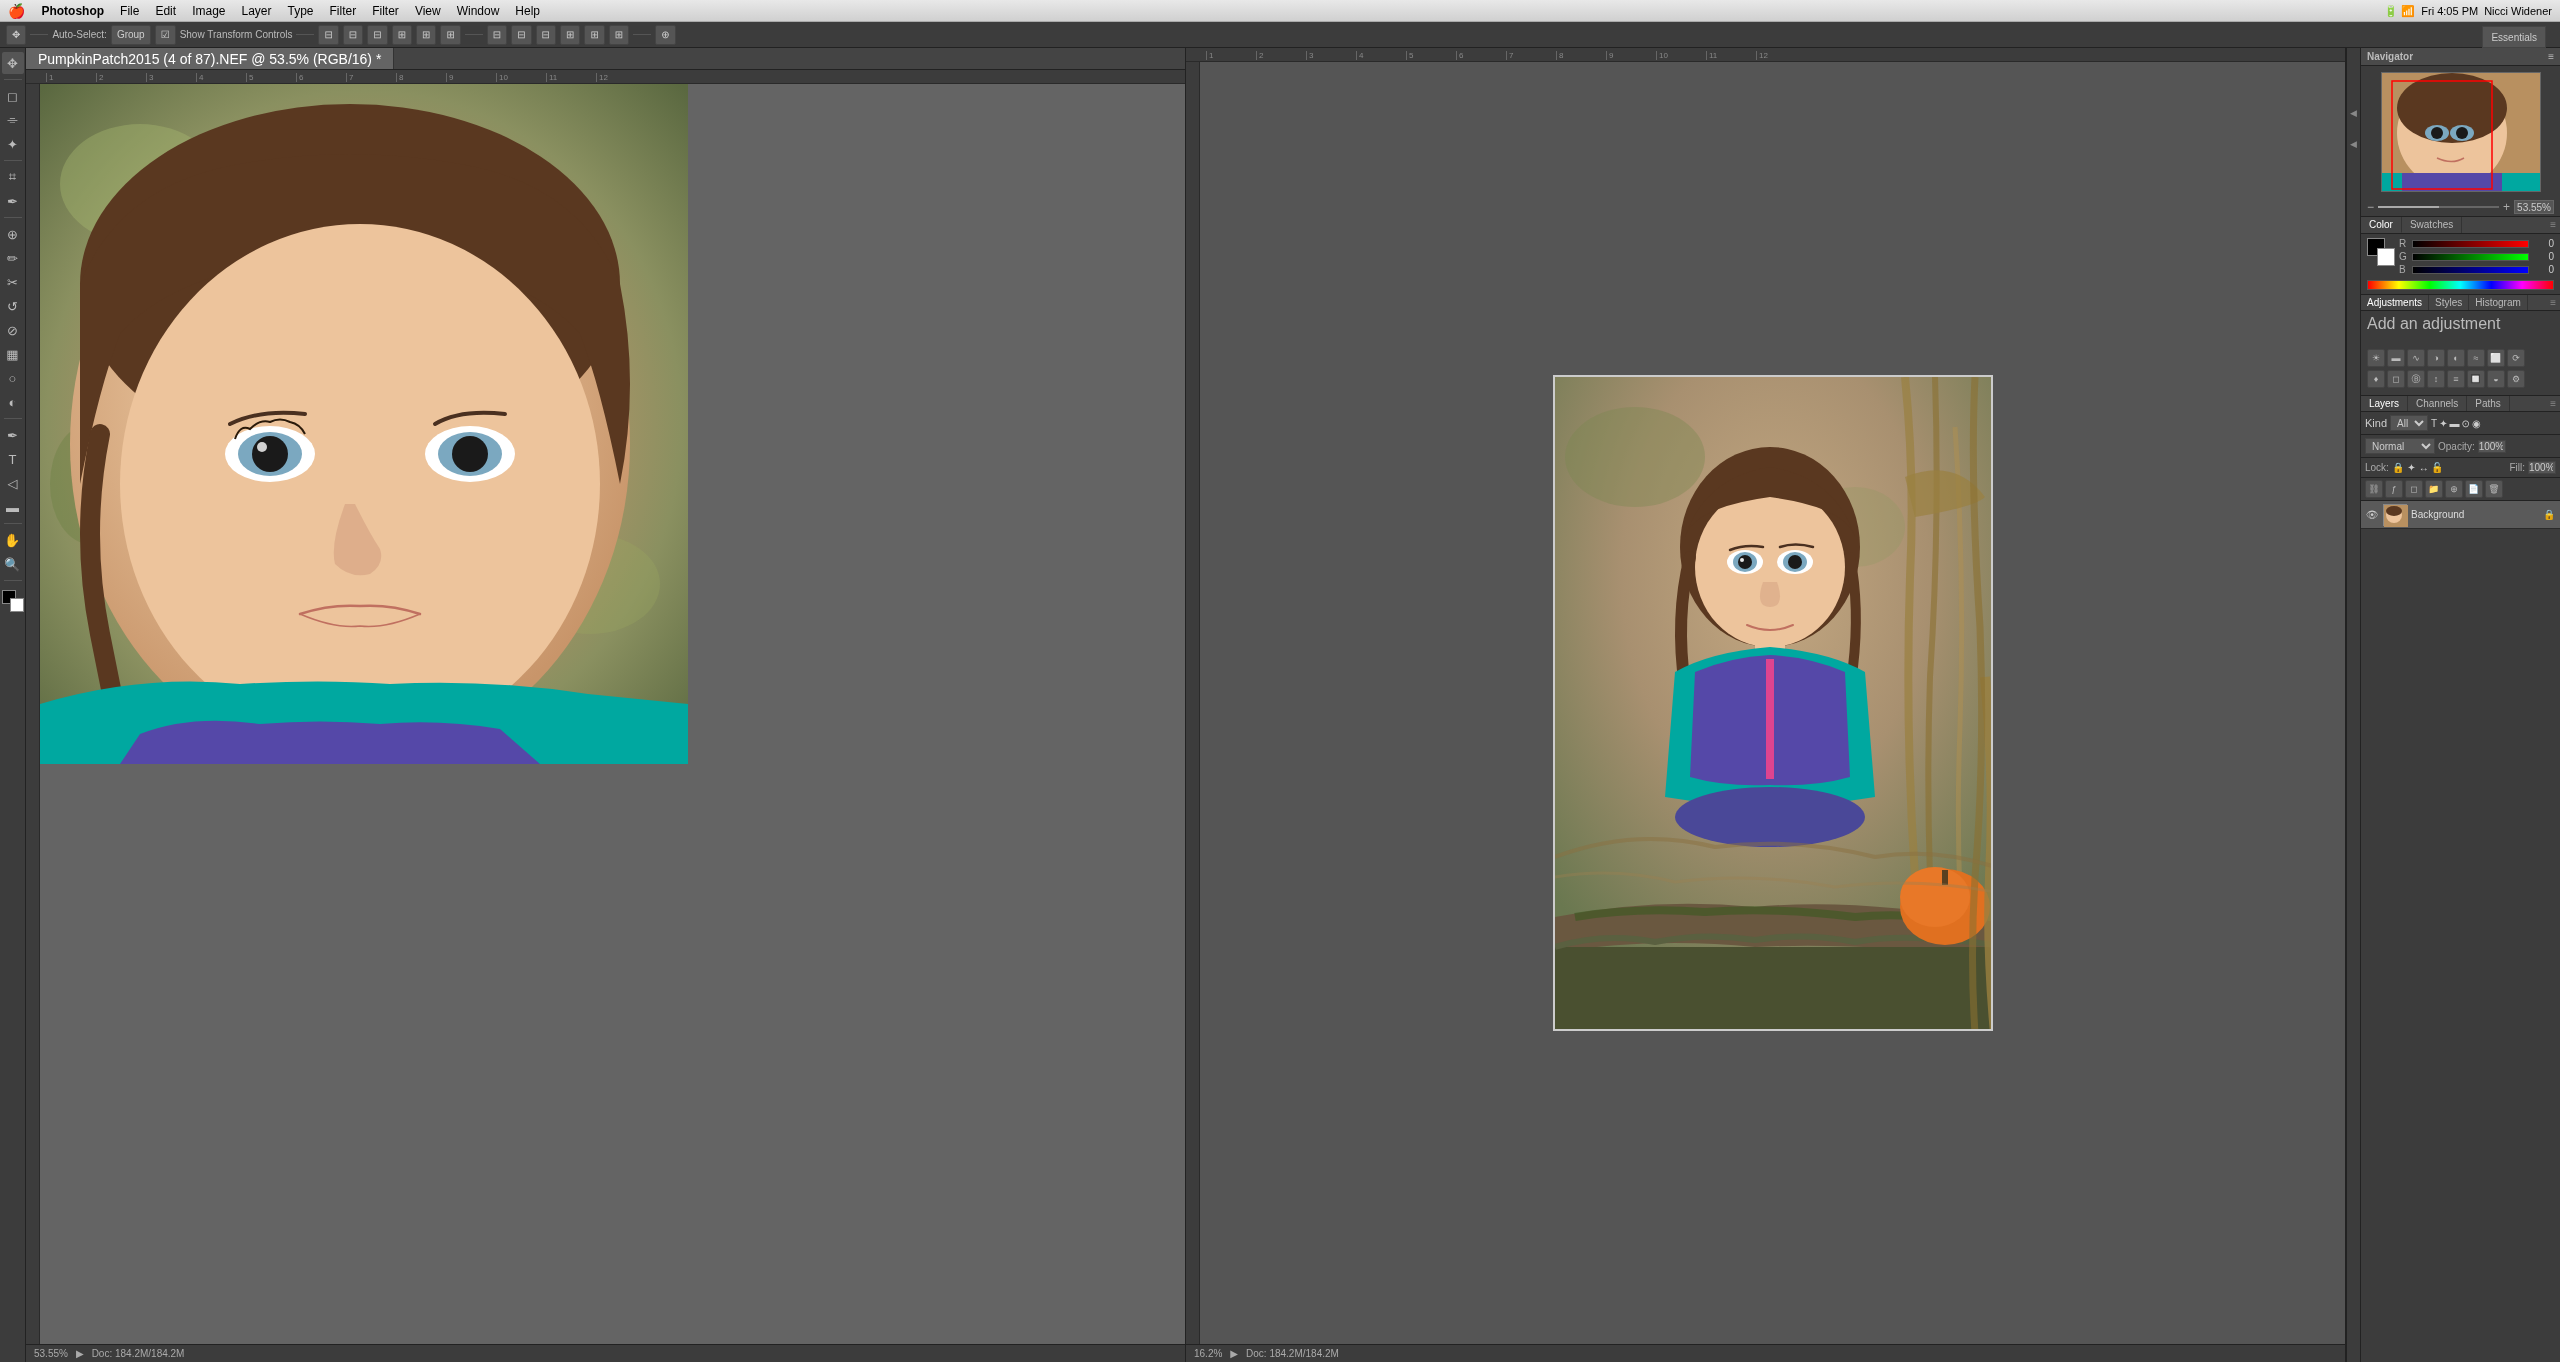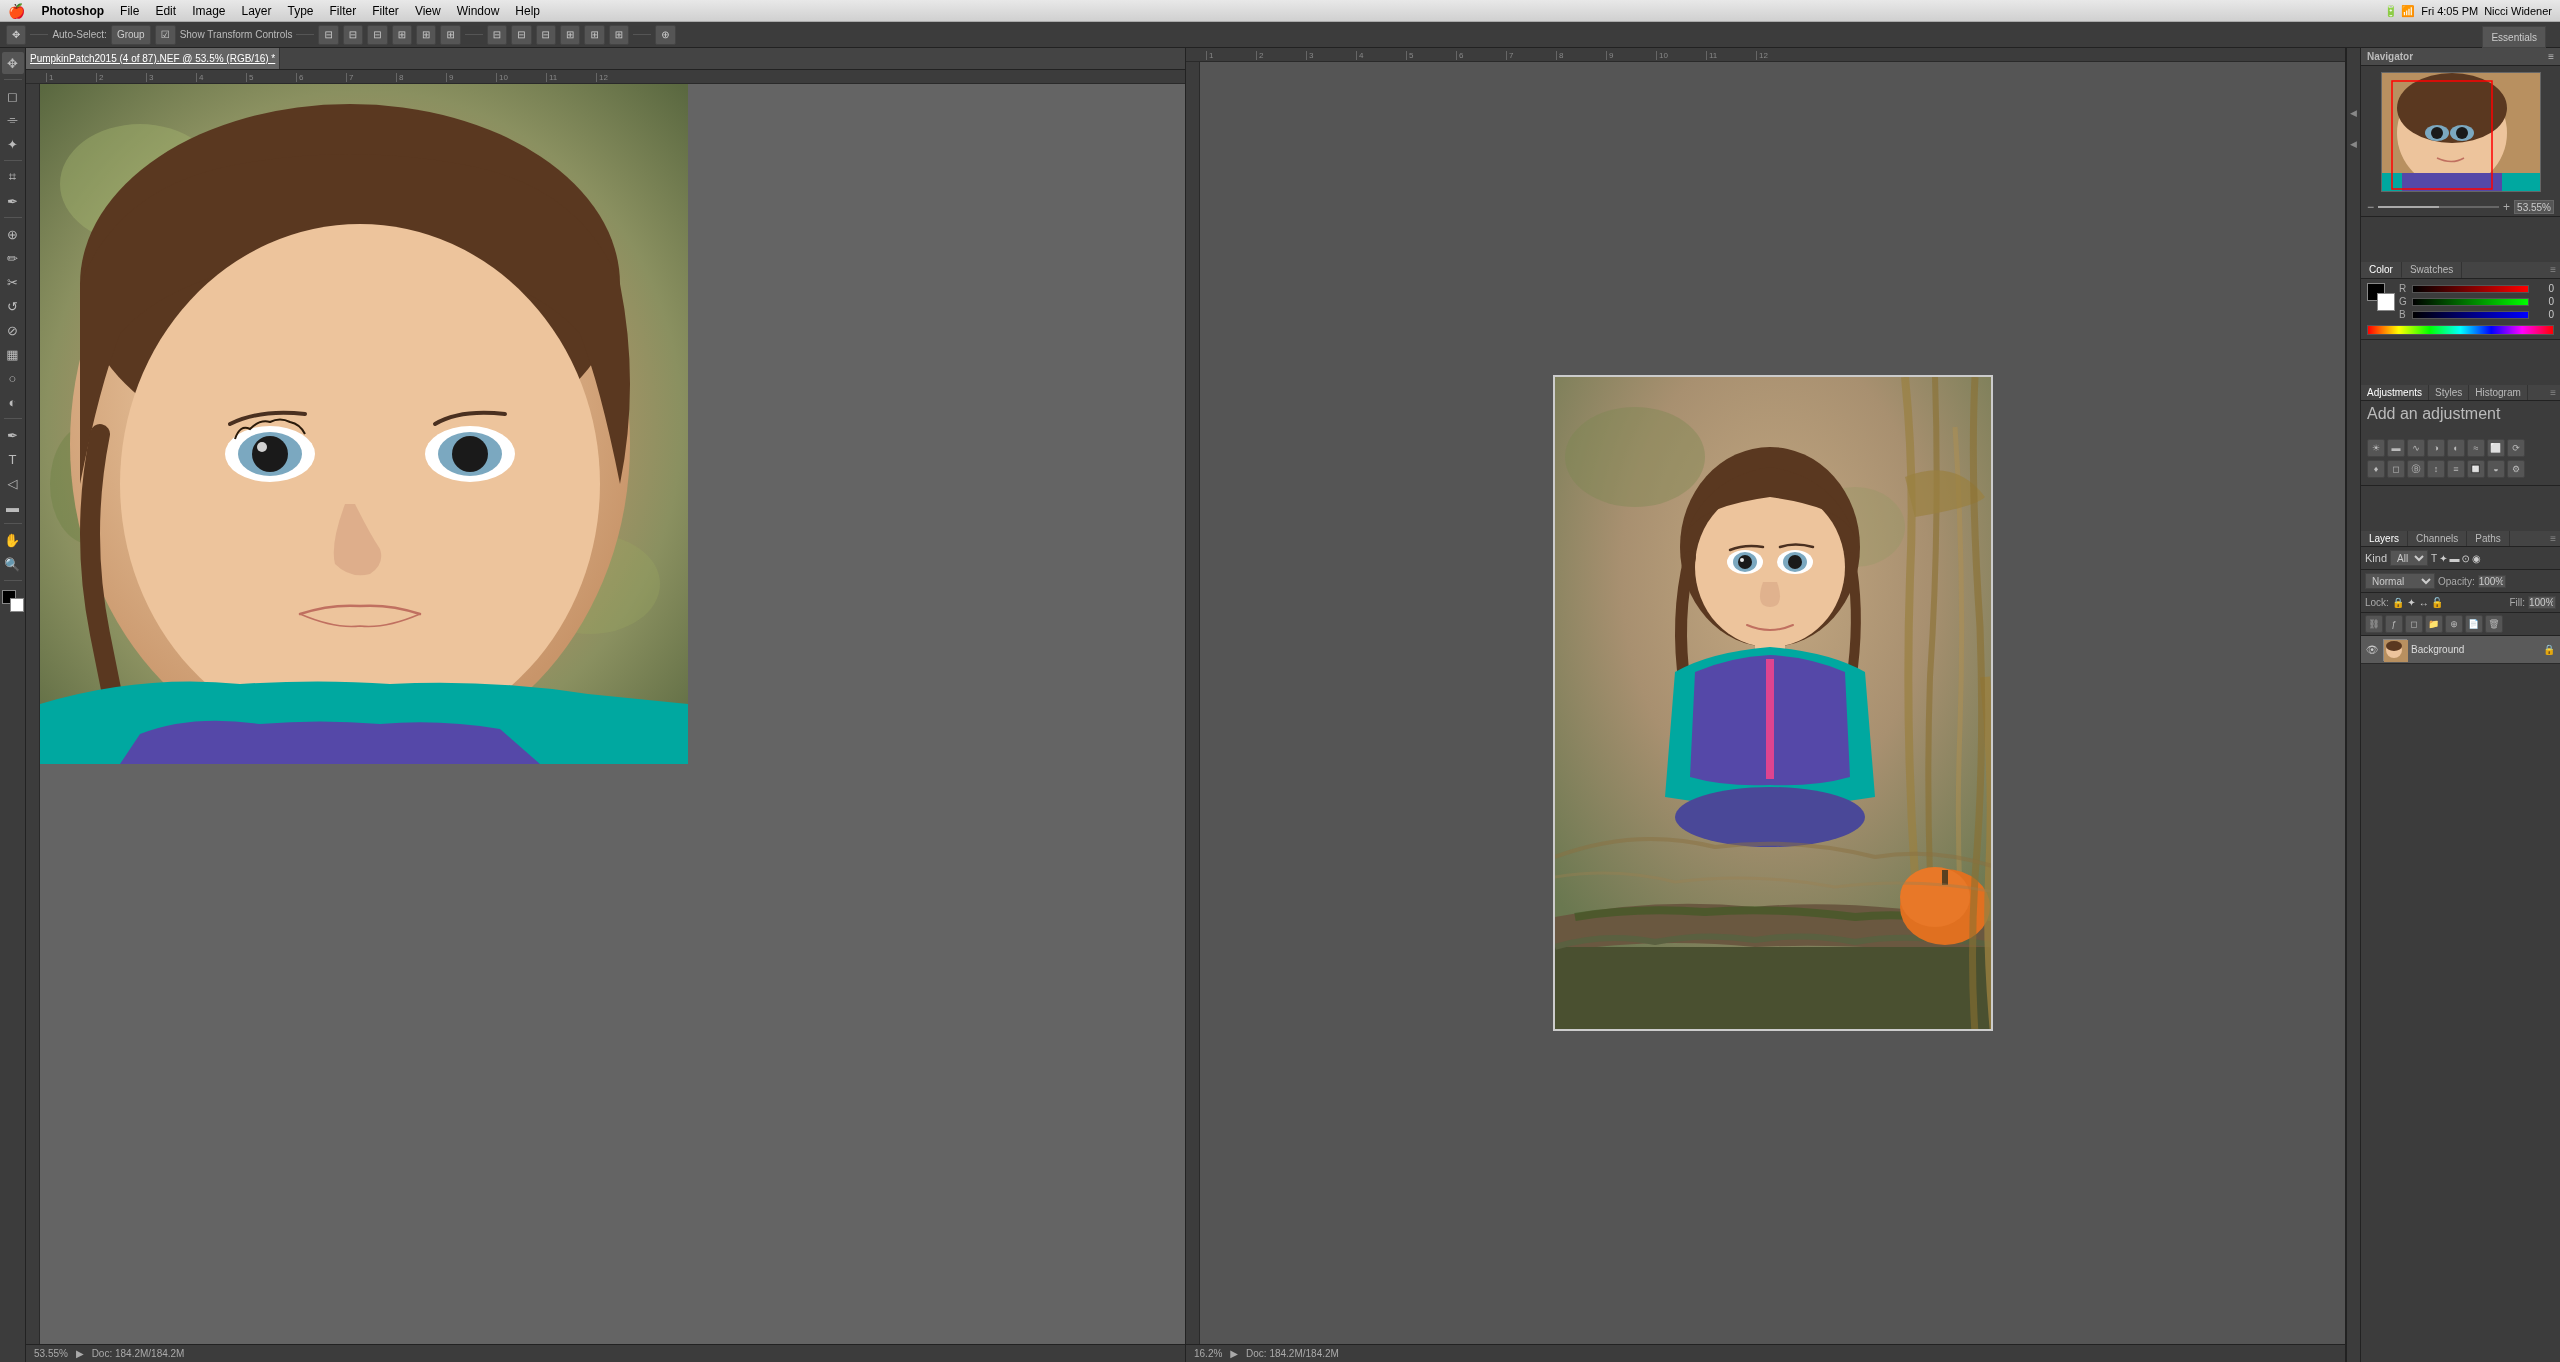--- a/index.html
+++ b/index.html
@@ -141,30 +141,29 @@
       overflow: hidden;
     }
     .doc-tab-bar {
       height: 22px;
       background: #444;
       border-bottom: 1px solid #222;
       display: flex;
       align-items: stretch;
     }
     .doc-tab {
-      padding: 0 4px;
+      padding: 0 12px;
       display: flex;
       align-items: center;
       background: #555;
       border-right: 1px solid #333;
-      font-size: 10px;
+      font-size: 14px;
       color: #ddd;
       cursor: pointer;
       white-space: nowrap;
-      text-decoration: underline;
     }
     .doc-tab.active { background: #646464; color: #fff; }
 
     .doc-ruler-top {
       height: 14px;
       background: #3c3c3c;
       border-bottom: 1px solid #2a2a2a;
       display: flex;
       align-items: flex-end;
       padding-bottom: 1px;
@@ -210,21 +209,20 @@
     }
 
     
     #right-panels {
       width: 200px;
       background: #3c3c3c;
       border-left: 1px solid #222;
       display: flex;
       flex-direction: column;
       flex-shrink: 0;
-      gap: 45px;
     }
 
     .panel-header {
       height: 18px;
       background: #4a4a4a;
       border-bottom: 1px solid #222;
       display: flex;
       align-items: center;
       padding: 0 6px;
       font-size: 10px;

